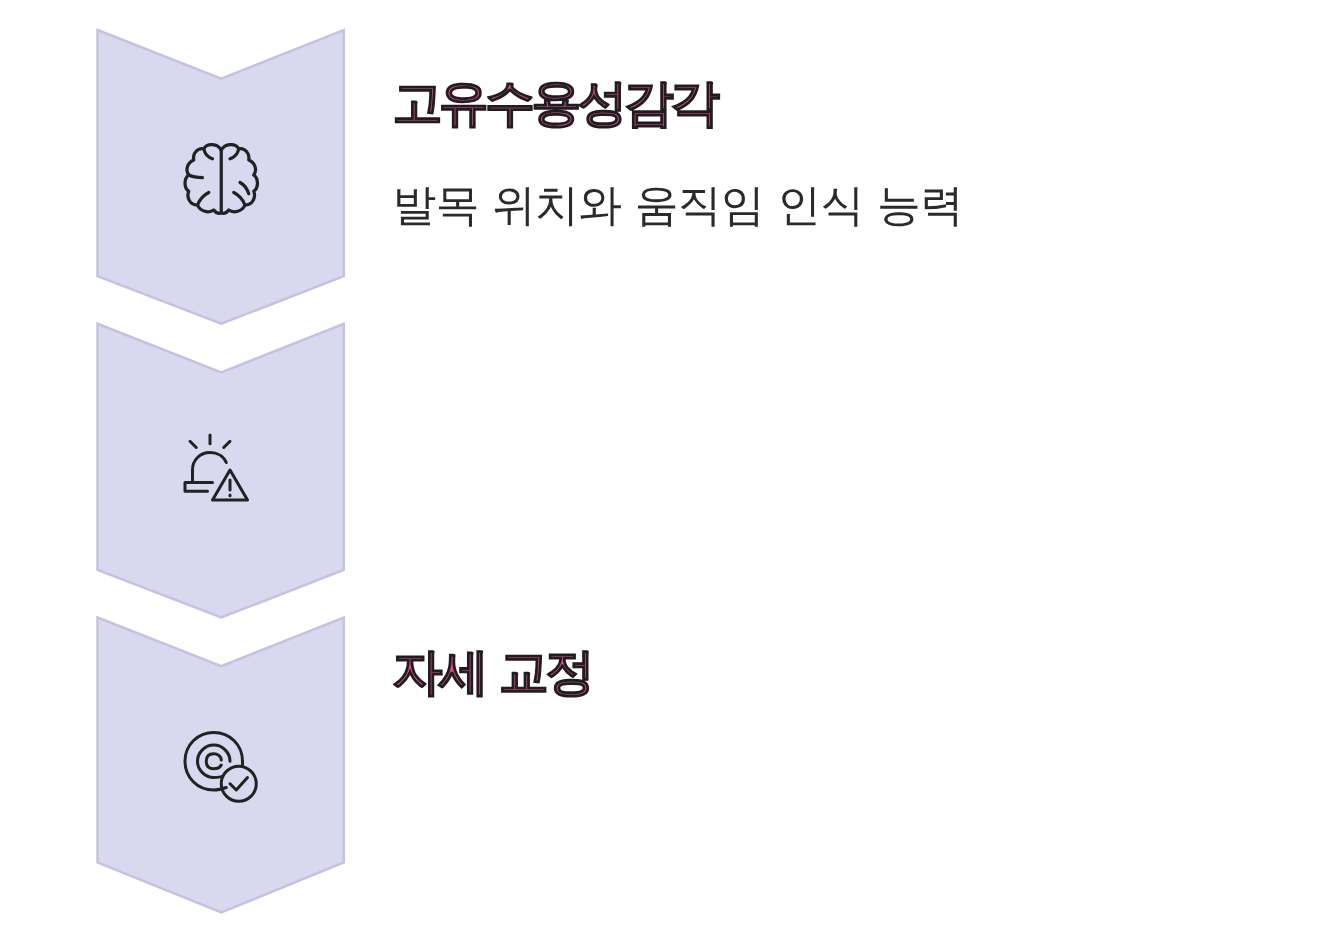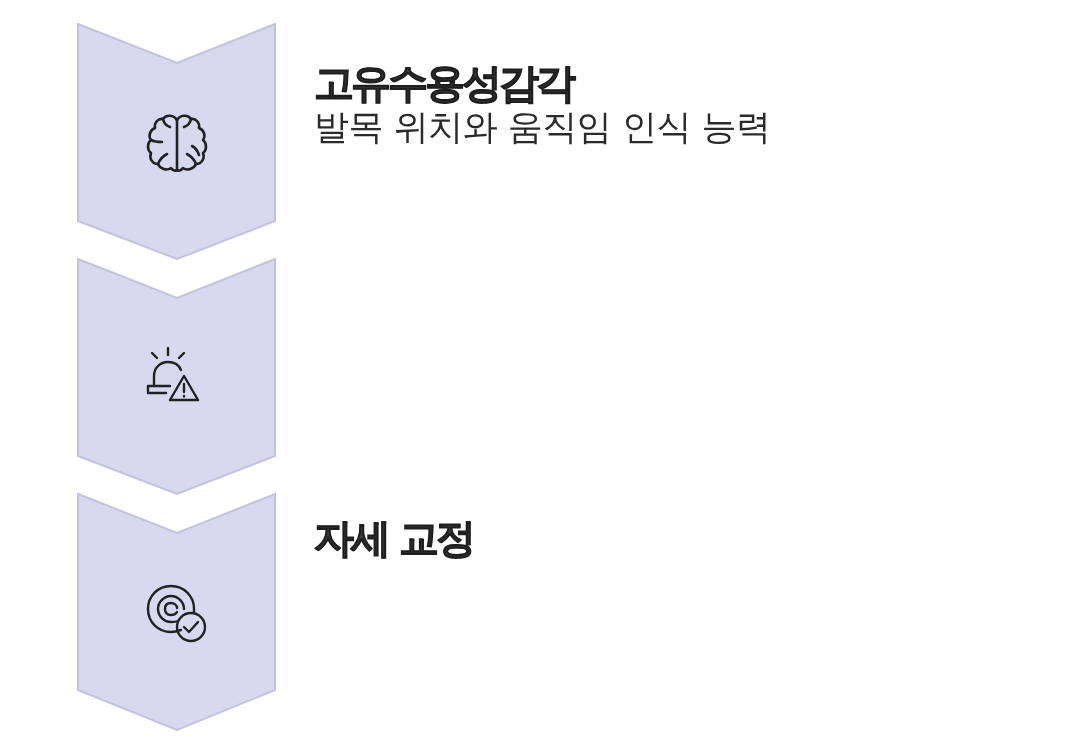--- a/index.html
+++ b/index.html
@@ -29,30 +29,31 @@
     }
     .step-text {
       position: absolute;
       left: 314px;
     }
     .step-title {
       font-size: 40px;
       font-weight: 900;
       letter-spacing: -3px;
       line-height: 44px;
-      color: #404040;
+      color: #ec4899;
       white-space: nowrap;
       -webkit-text-stroke: 1px #1e1e1e;
     }
     .step-desc {
       font-size: 35px;
       font-weight: 400;
       letter-spacing: -0.5px;
       line-height: 44px;
       color: #2a2a2a;
+      margin-top: 38px;
       white-space: nowrap;
     }
   </style>
 </head>
 <body>
 
 <svg class="chevron-svg" viewBox="0 0 1068 748">
   <polygon points="78,24 177,63 275,24 275,221 177,259 78,221" fill="#d8d9ee" stroke="#c3c3df" stroke-width="2" stroke-linejoin="miter"></polygon>
   <polygon points="78,259 177,298 275,259 275,456 177,494 78,456" fill="#d8d9ee" stroke="#c3c3df" stroke-width="2" stroke-linejoin="miter"></polygon>
   <polygon points="78,494 177,533 275,494 275,690 177,730 78,690" fill="#d8d9ee" stroke="#c3c3df" stroke-width="2" stroke-linejoin="miter"></polygon>

